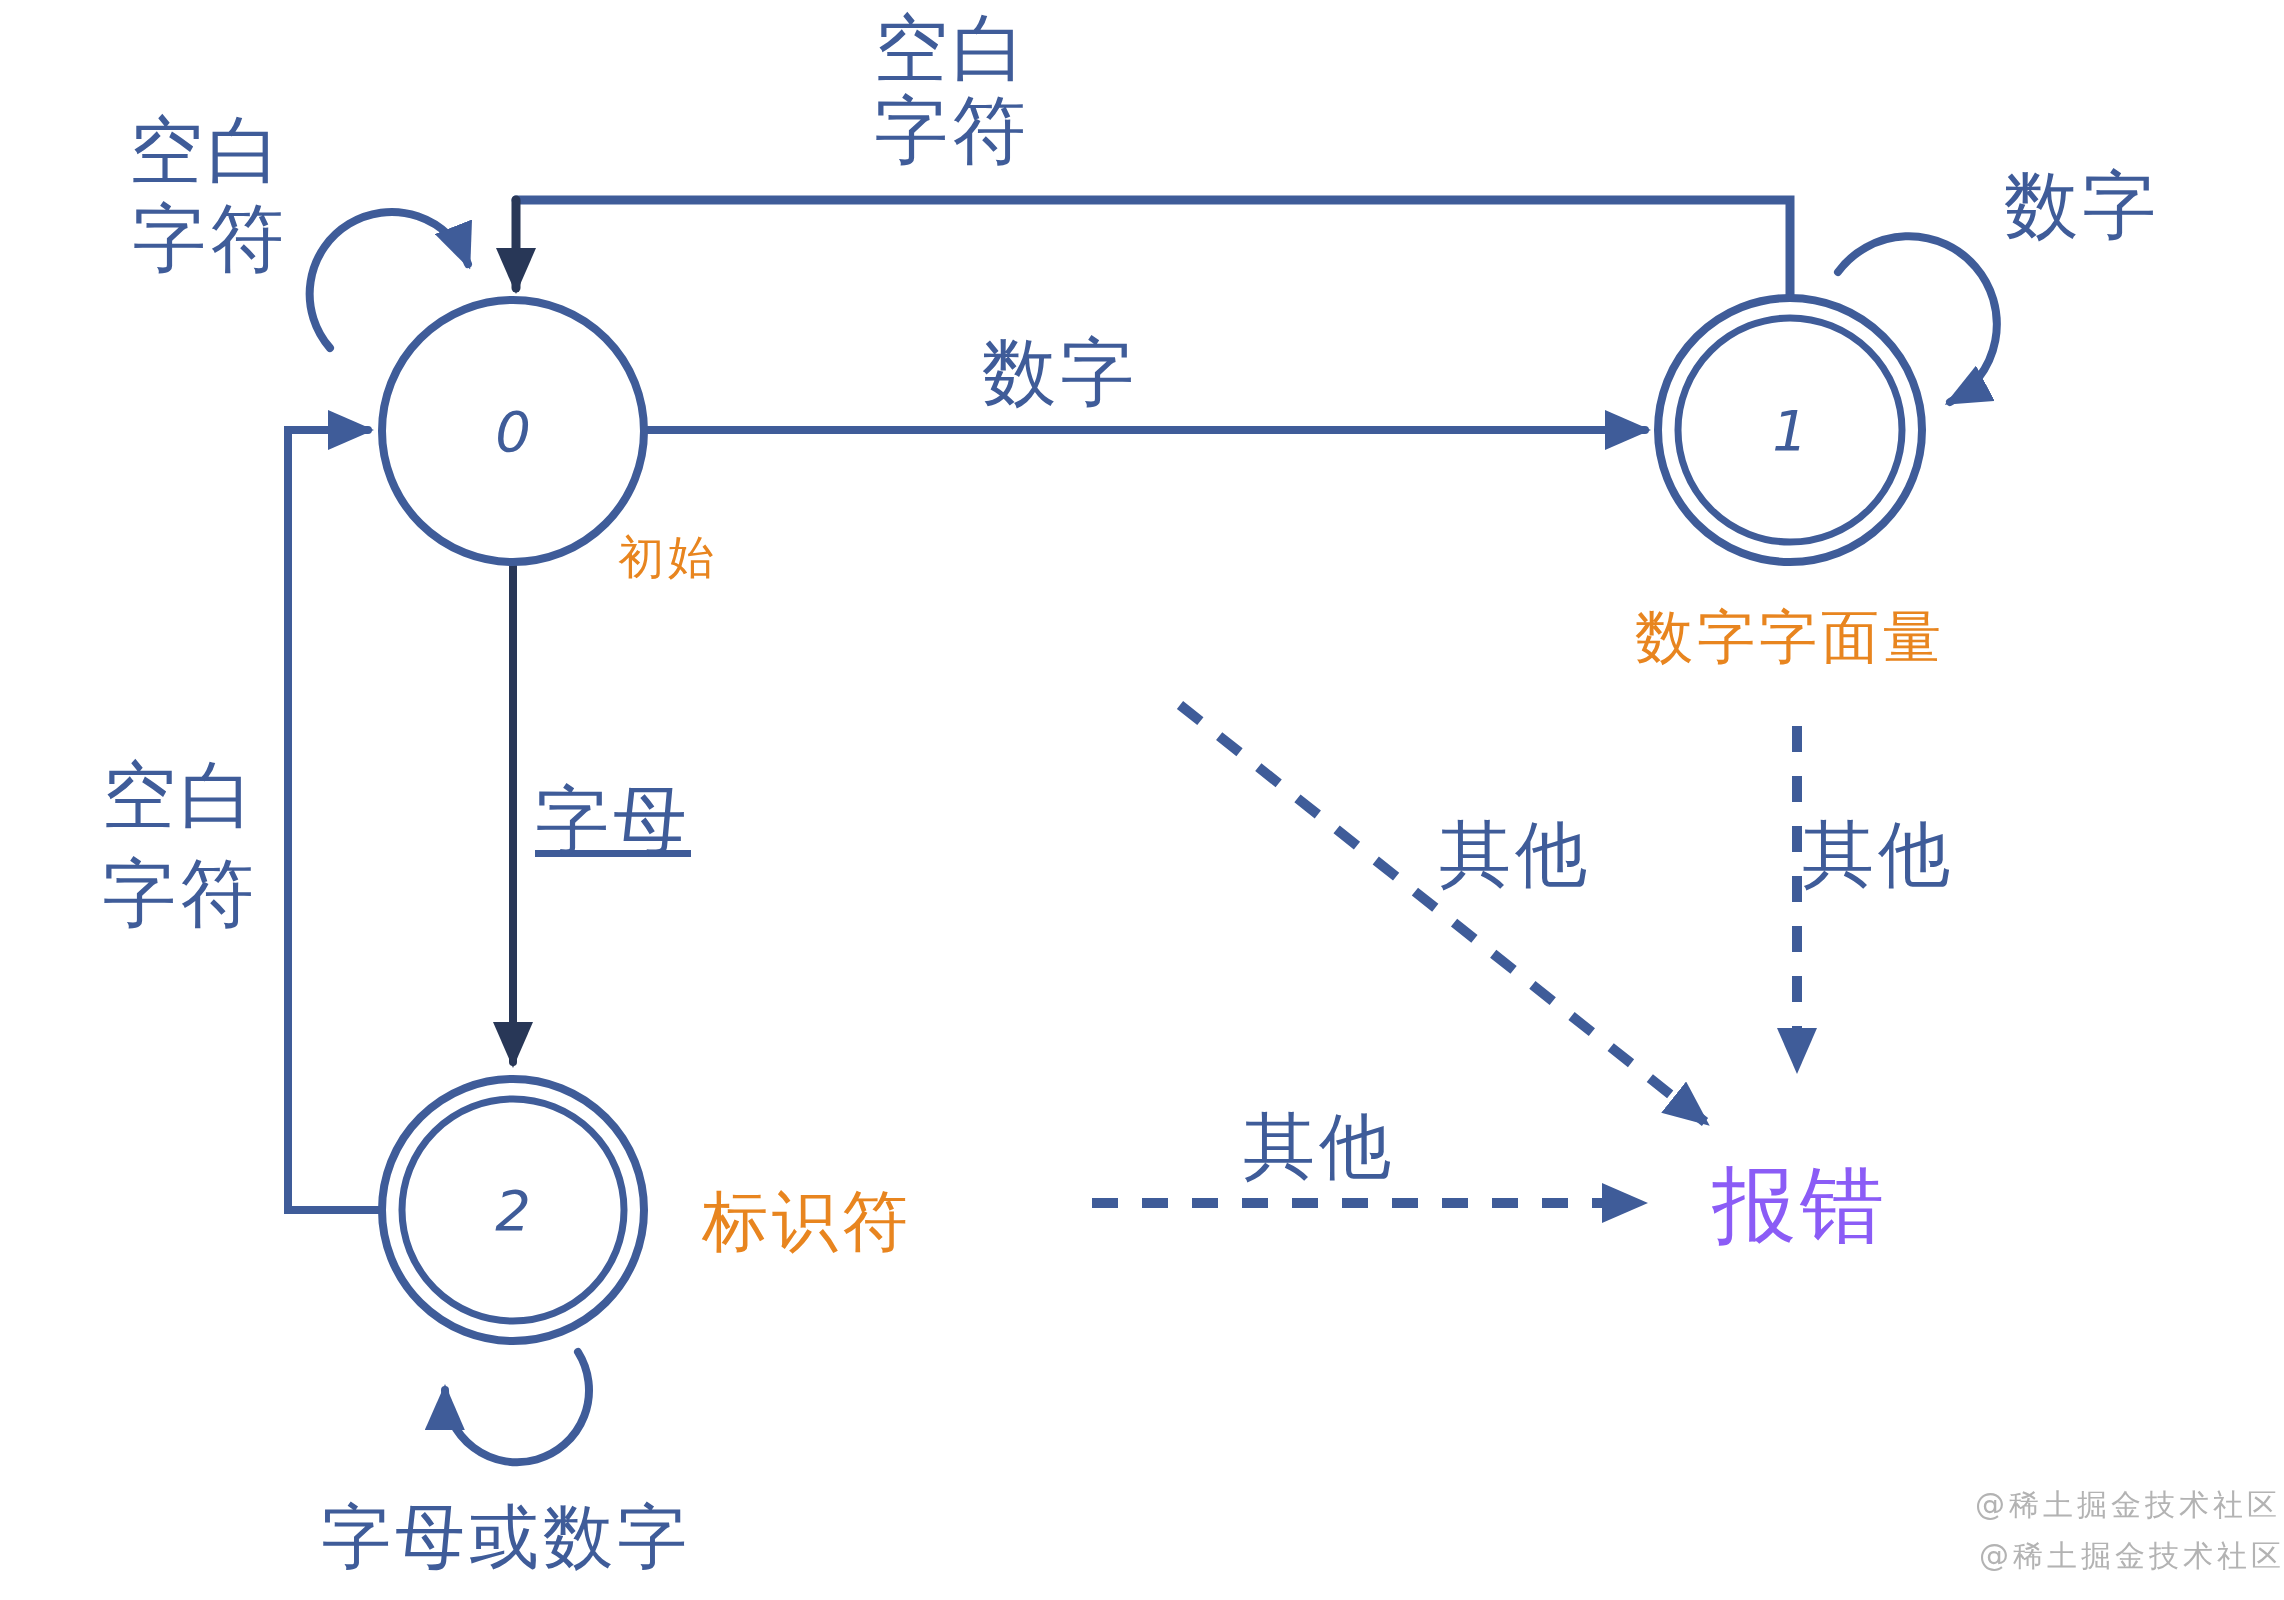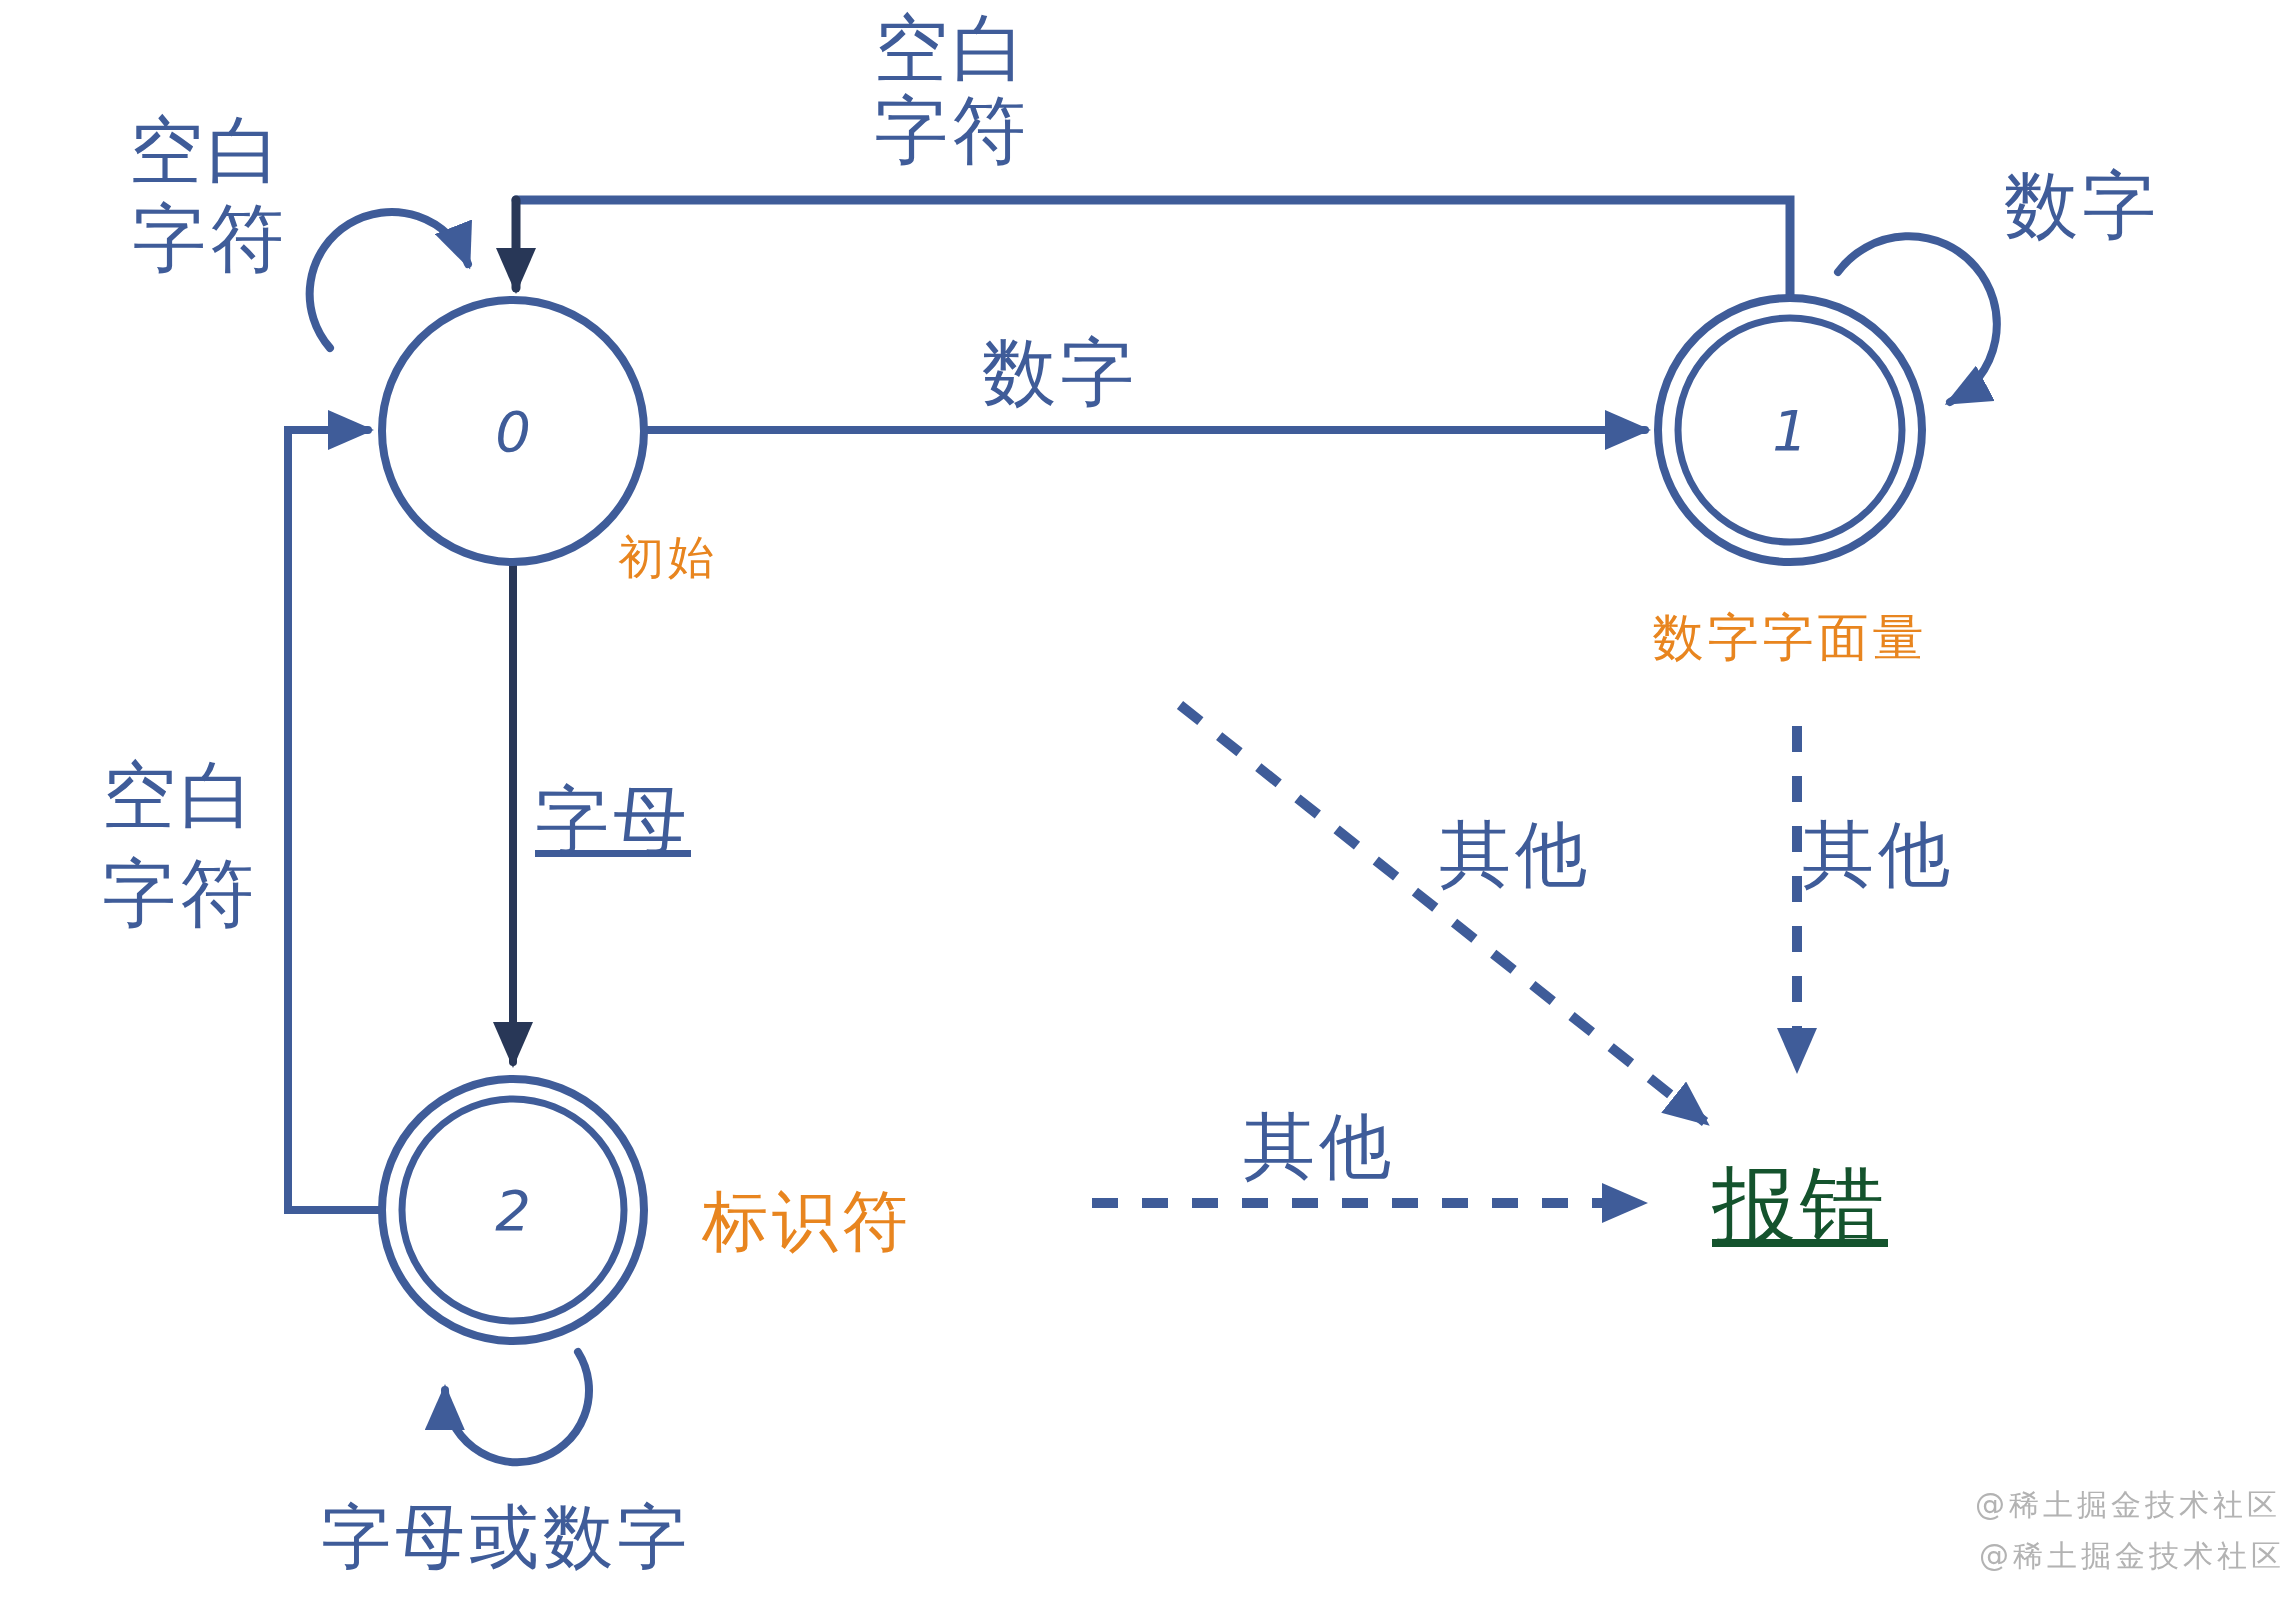--- a/index.html
+++ b/index.html
@@ -68,26 +68,26 @@
       </g>
   </svg>
   <div id="label-layer">
       <div class="diag-label" style="left: 952px; top: 48px; font-size: 74px; color: rgb(63, 92, 153);">空白</div>
       <div class="diag-label" style="left: 952px; top: 130px; font-size: 74px; color: rgb(63, 92, 153);">字符</div>
       <div class="diag-label" style="left: 207px; top: 150px; font-size: 74px; color: rgb(63, 92, 153);">空白</div>
       <div class="diag-label" style="left: 210px; top: 238px; font-size: 74px; color: rgb(63, 92, 153);">字符</div>
       <div class="diag-label" style="left: 1060px; top: 372px; font-size: 74px; color: rgb(63, 92, 153);">数字</div>
       <div class="diag-label" style="left: 2082px; top: 205px; font-size: 74px; color: rgb(63, 92, 153);">数字</div>
       <div class="diag-label" style="left: 668px; top: 557px; font-size: 46px; color: rgb(232, 133, 31);">初始</div>
-      <div class="diag-label" style="left: 1790px; top: 637px; font-size: 51px; color: rgb(232, 133, 31);">数字字面量</div>
+      <div class="diag-label" style="left: 1790px; top: 637px; font-size: 58px; color: rgb(232, 133, 31);">数字字面量</div>
       <div class="diag-label" style="left: 180px; top: 795px; font-size: 74px; color: rgb(63, 92, 153);">空白</div>
       <div class="diag-label" style="left: 180px; top: 893px; font-size: 74px; color: rgb(63, 92, 153);">字符</div>
       <div class="diag-label" style="left: 613px; top: 820px; font-size: 74px; color: rgb(63, 92, 153); text-decoration: underline;">字母</div>
       <div class="diag-label" style="left: 807px; top: 1222px; font-size: 66px; color: rgb(232, 133, 31);">标识符</div>
       <div class="diag-label" style="left: 506px; top: 1537px; font-size: 70px; color: rgb(63, 92, 153);">字母或数字</div>
       <div class="diag-label" style="left: 1515px; top: 854px; font-size: 72px; color: rgb(63, 92, 153);">其他</div>
       <div class="diag-label" style="left: 1878px; top: 854px; font-size: 72px; color: rgb(63, 92, 153);">其他</div>
       <div class="diag-label" style="left: 1319px; top: 1146px; font-size: 72px; color: rgb(63, 92, 153);">其他</div>
-      <div class="diag-label" style="left: 1800px; top: 1205px; font-size: 84px; color: #14532d; text-decoration: underline;">报错</div>
+      <div class="diag-label" style="left: 1800px; top: 1205px; font-size: 84px; color: #8b5cf6;">报错</div>
       <div class="diag-label" style="left: 2128px; top: 1505px; font-size: 30px; color: rgb(179, 179, 179);">@稀土掘金技术社区</div>
       <div class="diag-label" style="left: 2132px; top: 1556px; font-size: 30px; color: rgb(179, 179, 179);">@稀土掘金技术社区</div>
     </div>
 </div>
 
 </body></html>

